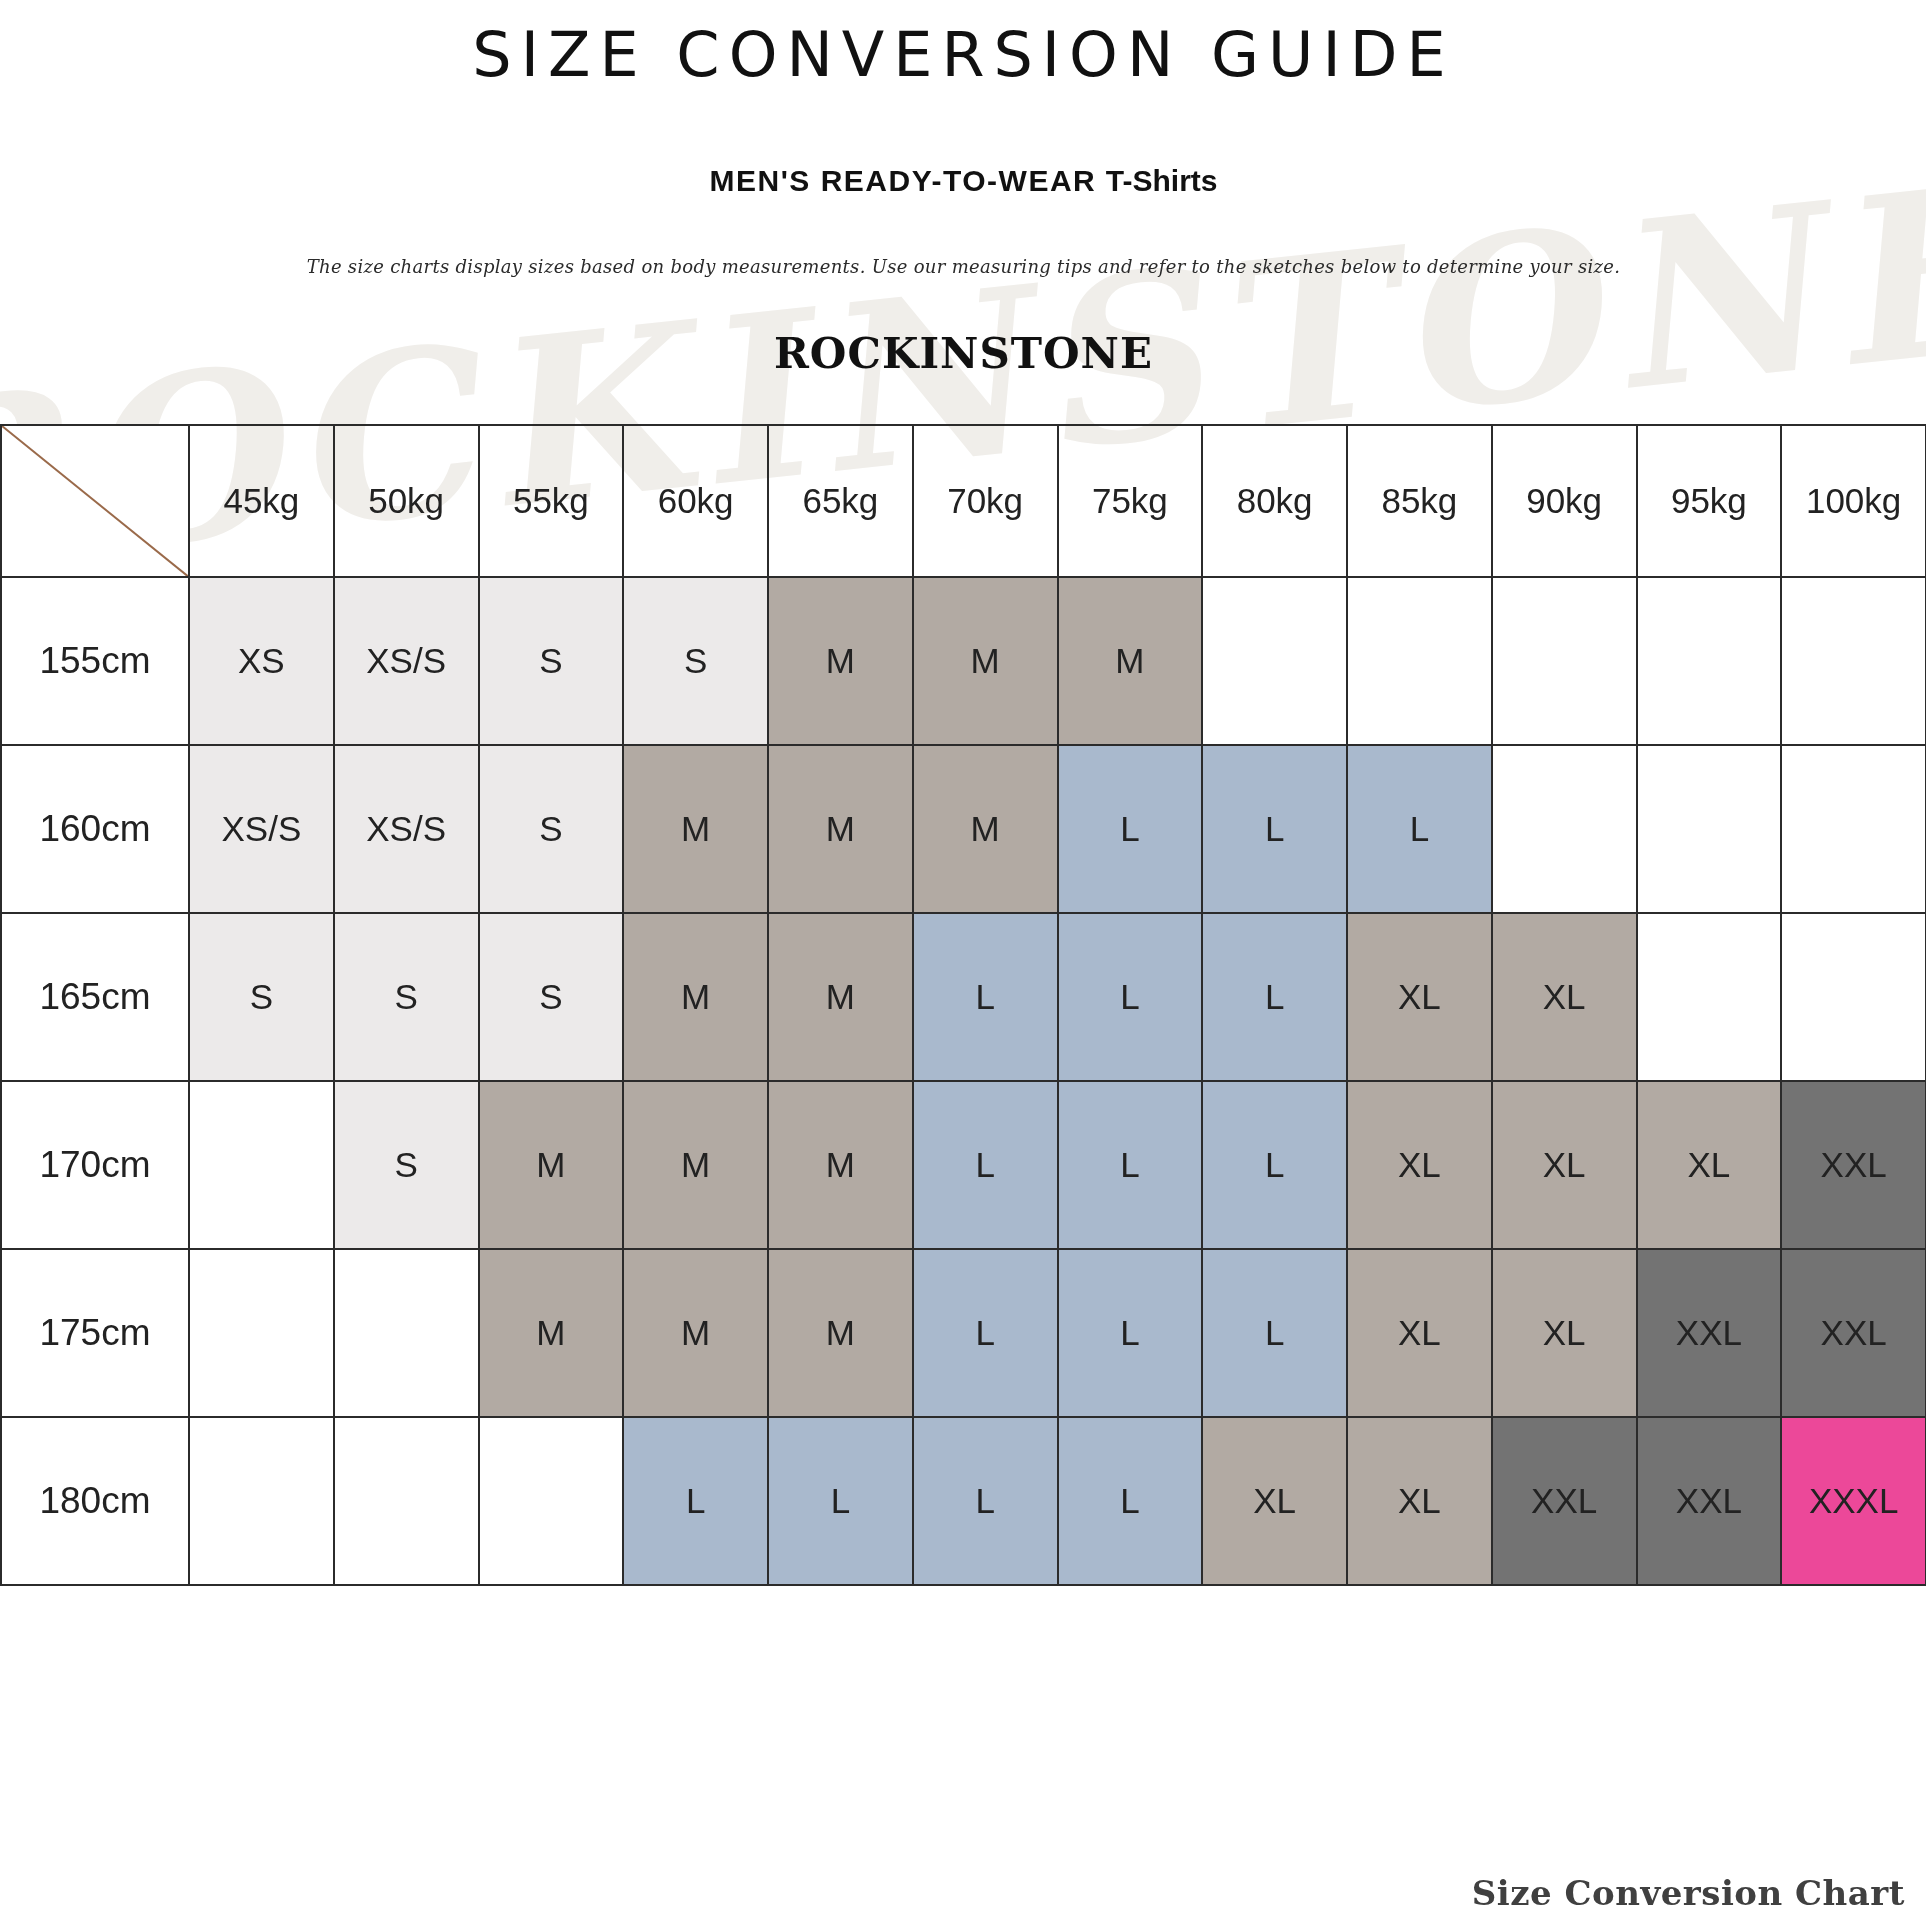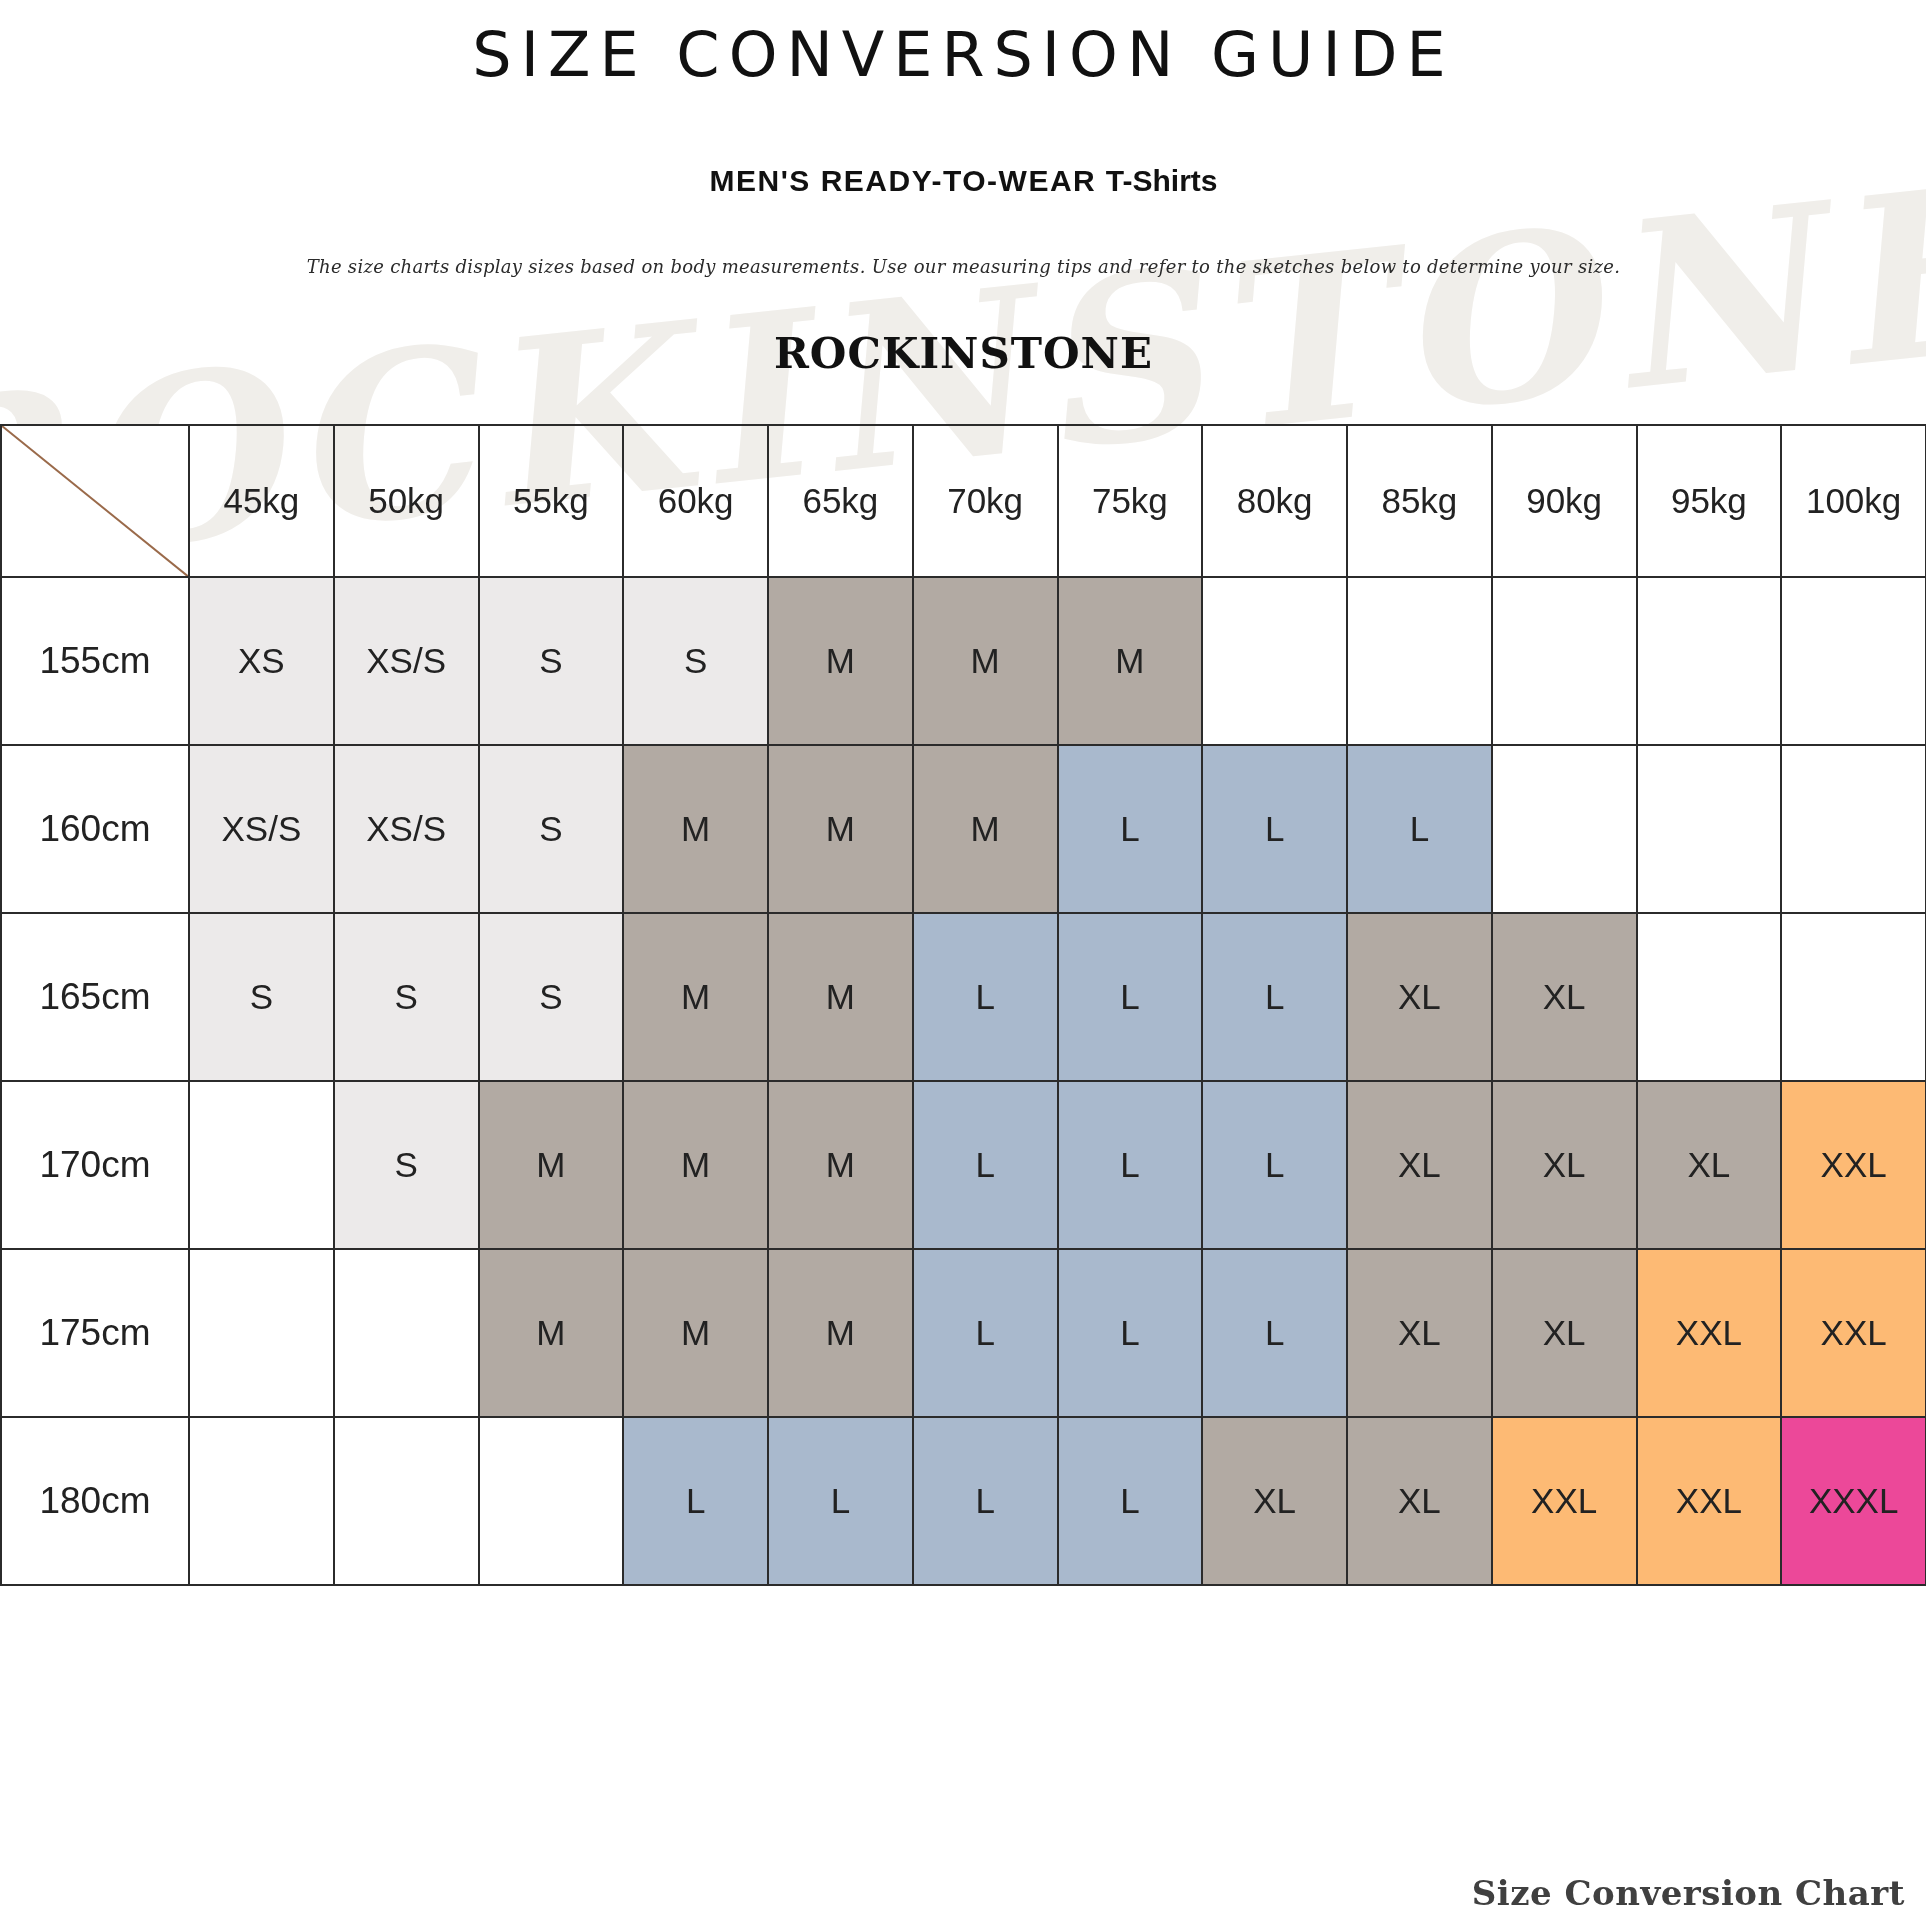--- a/index.html
+++ b/index.html
@@ -129,21 +129,21 @@
     font-size: 37px;
     background: #fff;
   }
   
   .c-empty { background: #ffffff; }
   .c-xs    { background: #eceaea; }
   .c-s     { background: #eceaea; }
   .c-m     { background: #b2aaa3; }
   .c-l     { background: #a9b9cd; }
   .c-xl    { background: #b2aaa3; text-align: center; }
-  .c-xxl   { background: #fdba74; }
+  .c-xxl   { background: #737373; }
   .c-xxxl  { background: #ec4899; }
 
   
   #footer {
     position: absolute;
     right: 22px;
     bottom: 14px;
     z-index: 2;
     font-family: "DejaVu Serif", serif;
     font-size: 34px;

